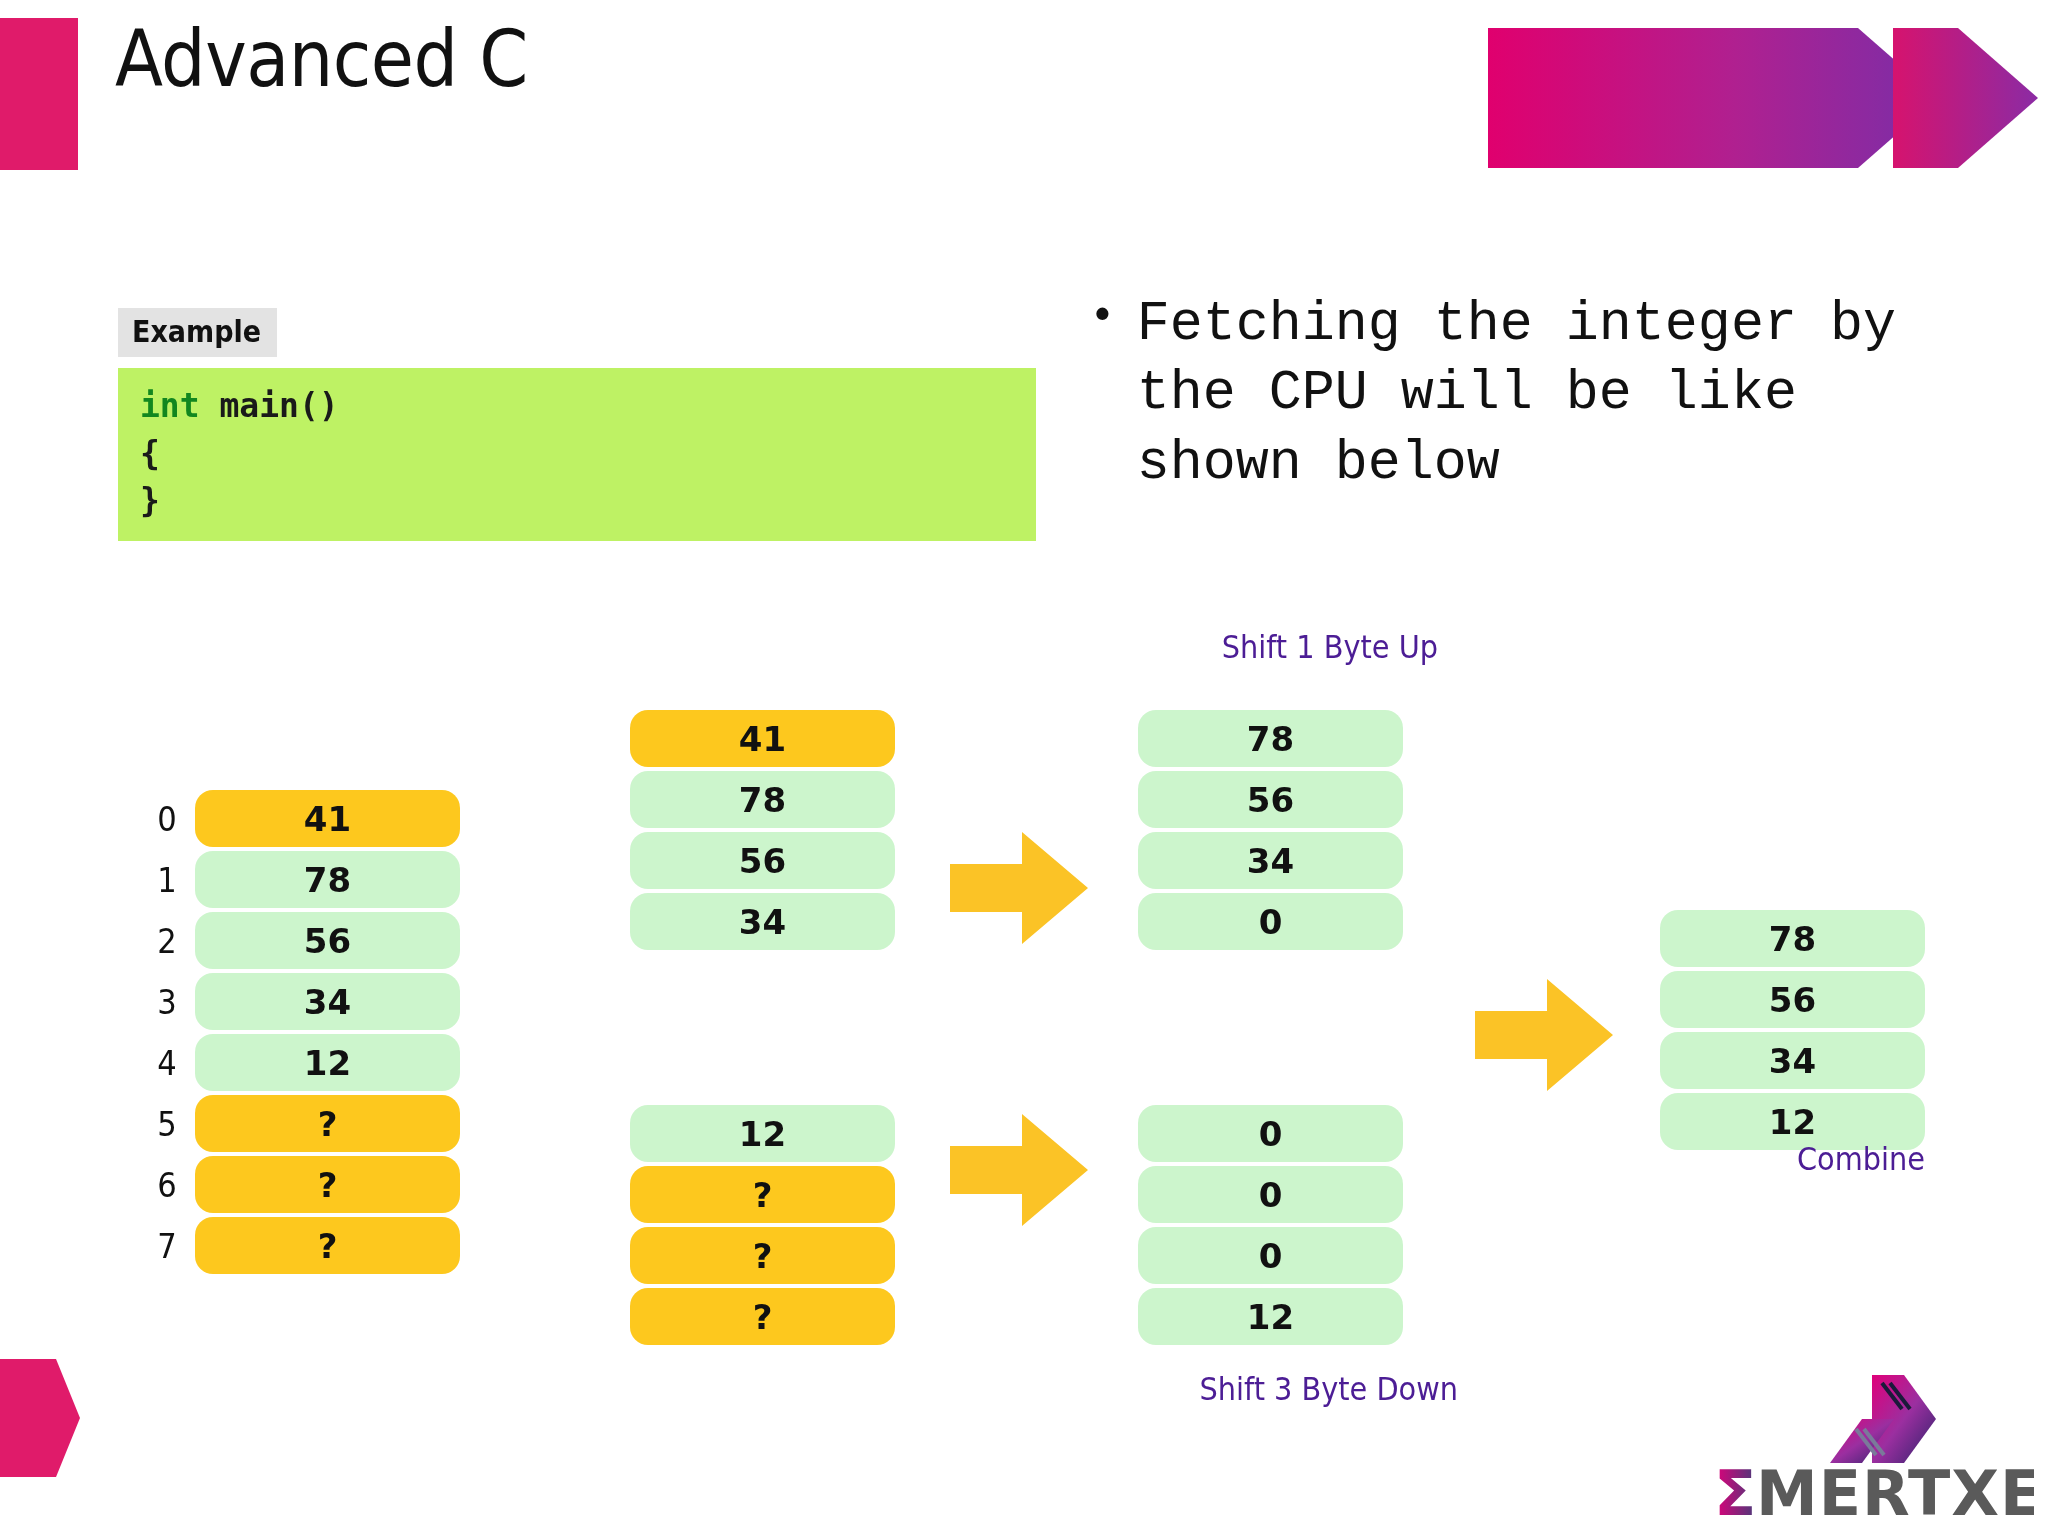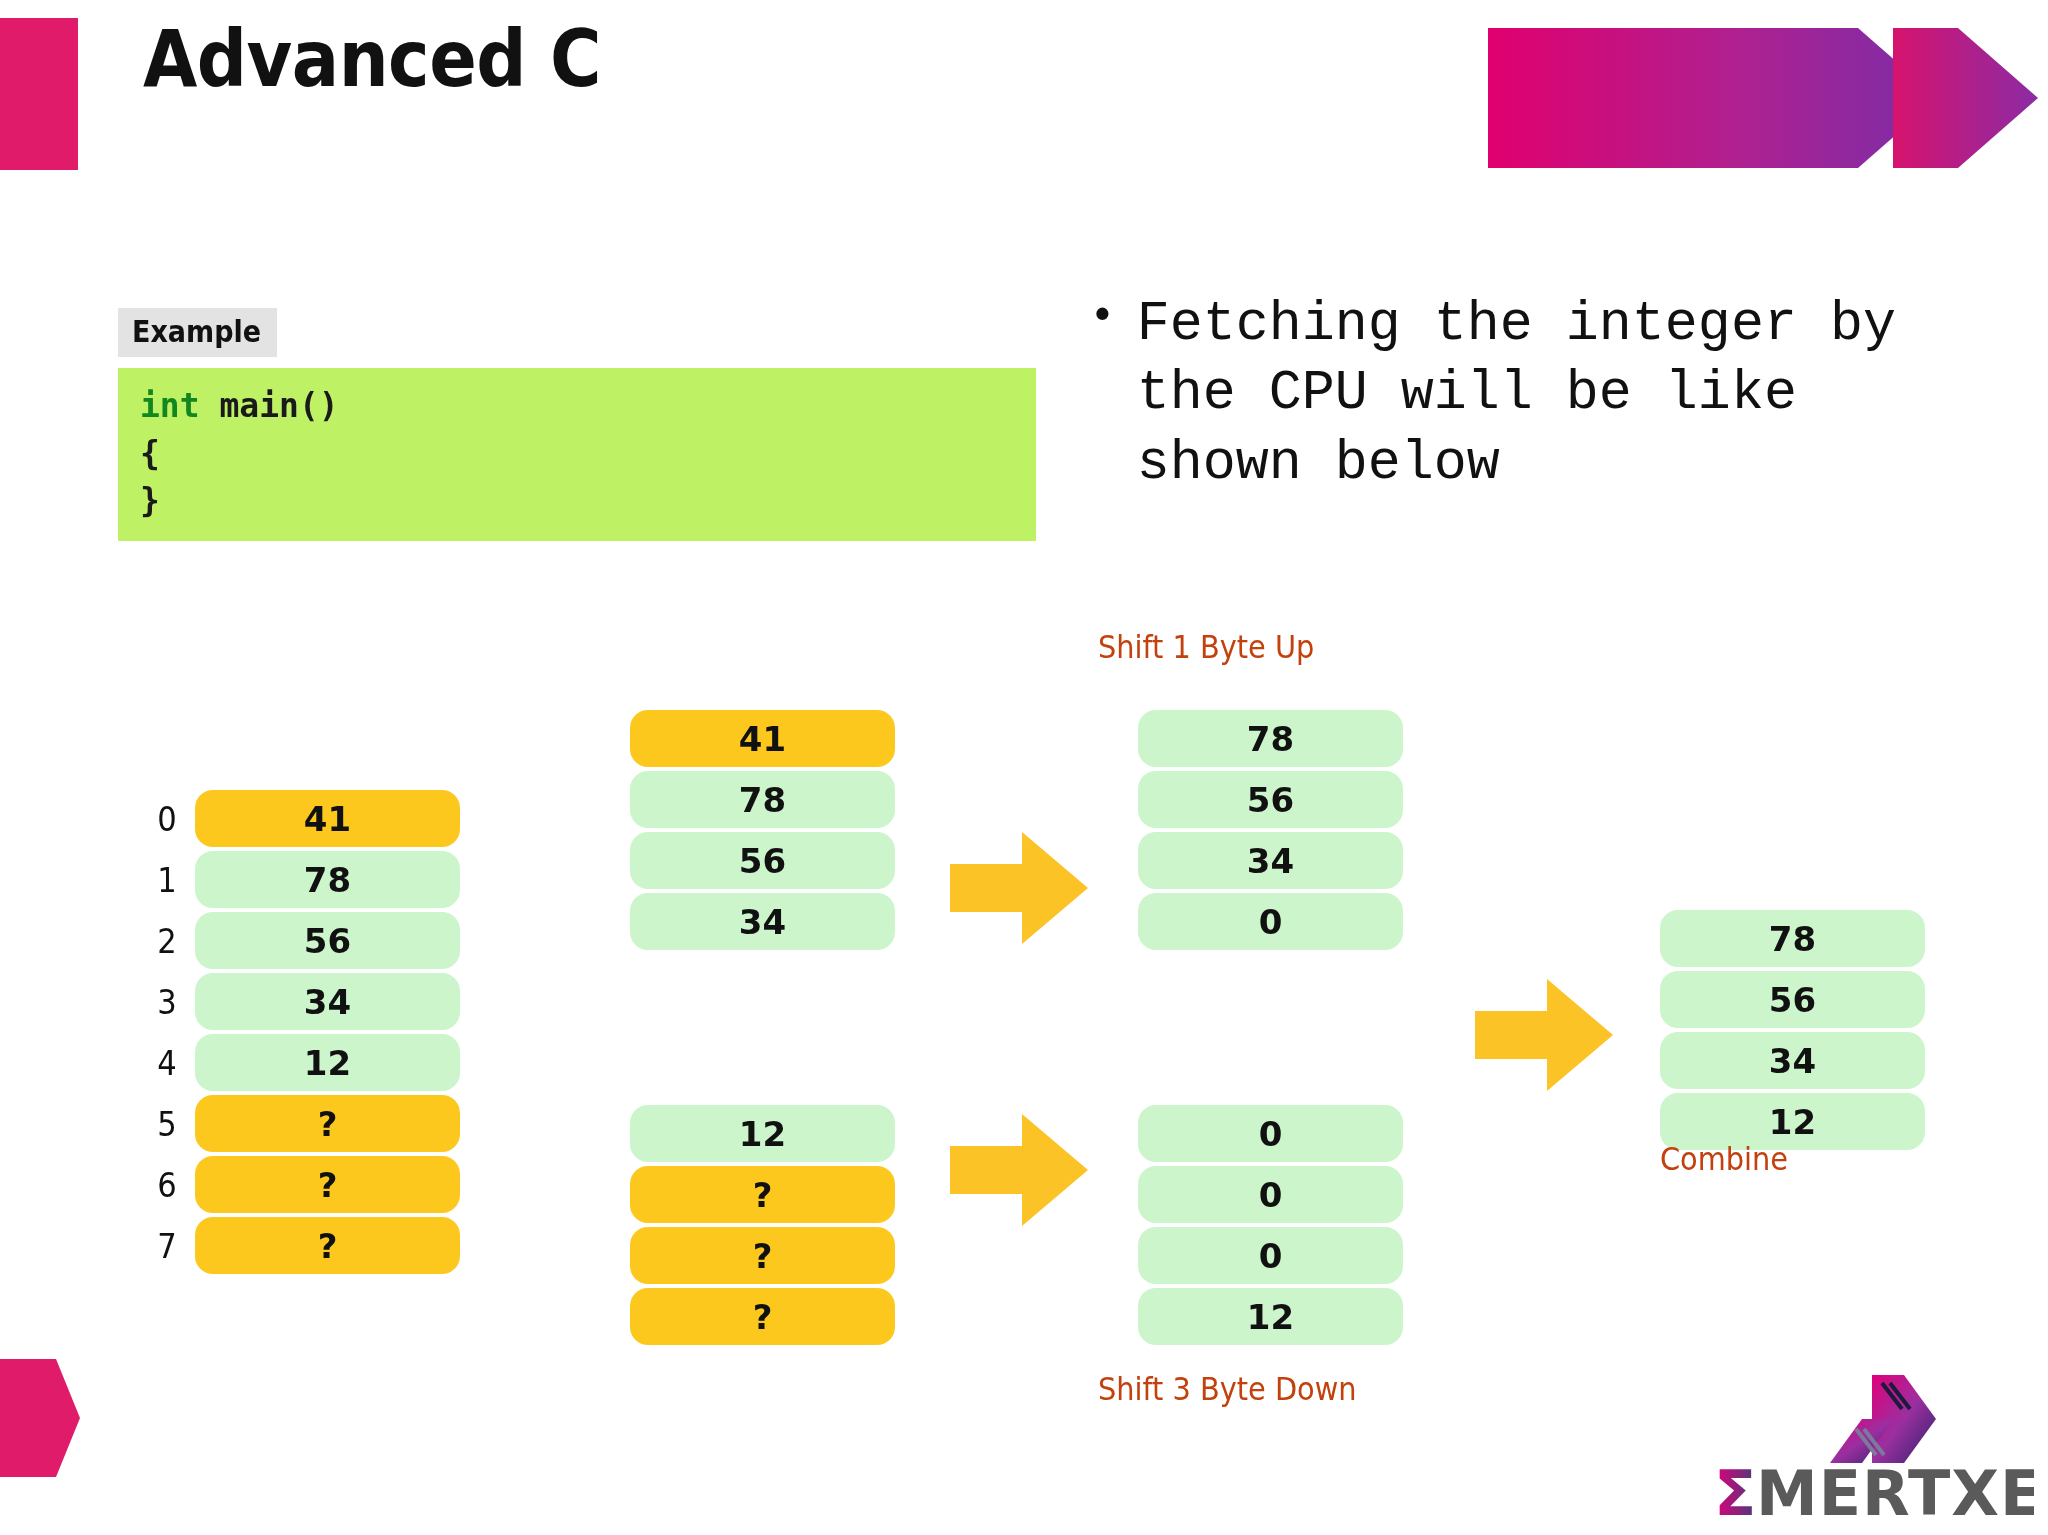--- a/index.html
+++ b/index.html
@@ -12,24 +12,23 @@
   .slide { position: relative; width: 2048px; height: 1535px; background: #fff; }
 
   
   .hdr-bar-left {
     position: absolute; left: 0; top: 18px;
     width: 78px; height: 152px;
     background: #E01B6A;
   }
   .title {
     position: absolute; left: 115px; top: 20px;
-    font-size: 78px; font-weight: 700; color: #111;
+    font-size: 78px; font-weight: 400; color: #111;
     letter-spacing: -0.5px; line-height: 1.0;
     font-family: "DejaVu Sans Condensed", "Liberation Sans Narrow", "Liberation Sans", sans-serif;
-    margin-left: 28px;
   }
   .subtitle {
     position: absolute; left: 117px; top: 148px;
     font-size: 48px; font-weight: 400; color: #111; line-height: 1.0;
     font-family: "DejaVu Sans Condensed", "Liberation Sans Narrow", "Liberation Sans", sans-serif;
   }
   .hdr-arrow { position: absolute; right: 0; top: 22px; width: 560px; height: 152px; }
 
   
   .pink-tab { position: absolute; left: 0; bottom: 58px; width: 80px; height: 118px; }
@@ -74,21 +73,21 @@
   .cell.g { background: #CCF5CC; }
   .cell.y { background: #FDC81E; }
   .idx {
     position: absolute; left: -46px; width: 36px; text-align: center;
     font-size: 34px; color: #111; font-weight: 400;
     font-family: "DejaVu Sans Condensed", "Liberation Sans Narrow", "Liberation Sans", sans-serif;
   }
   .mem-row { position: relative; }
 
   .cap {
-    position: absolute; font-size: 32px; color: #c2410c; text-align: left;
+    position: absolute; font-size: 32px; color: #4c1d95; text-align: right;
     font-family: "DejaVu Sans Condensed", "Liberation Sans Narrow", "Liberation Sans", sans-serif;
   }
 
   .arrow { position: absolute; }
 
   
   .logo { position: absolute; right: 14px; bottom: 8px; width: 330px; height: 158px; }
 </style>
 </head>
 <body>

